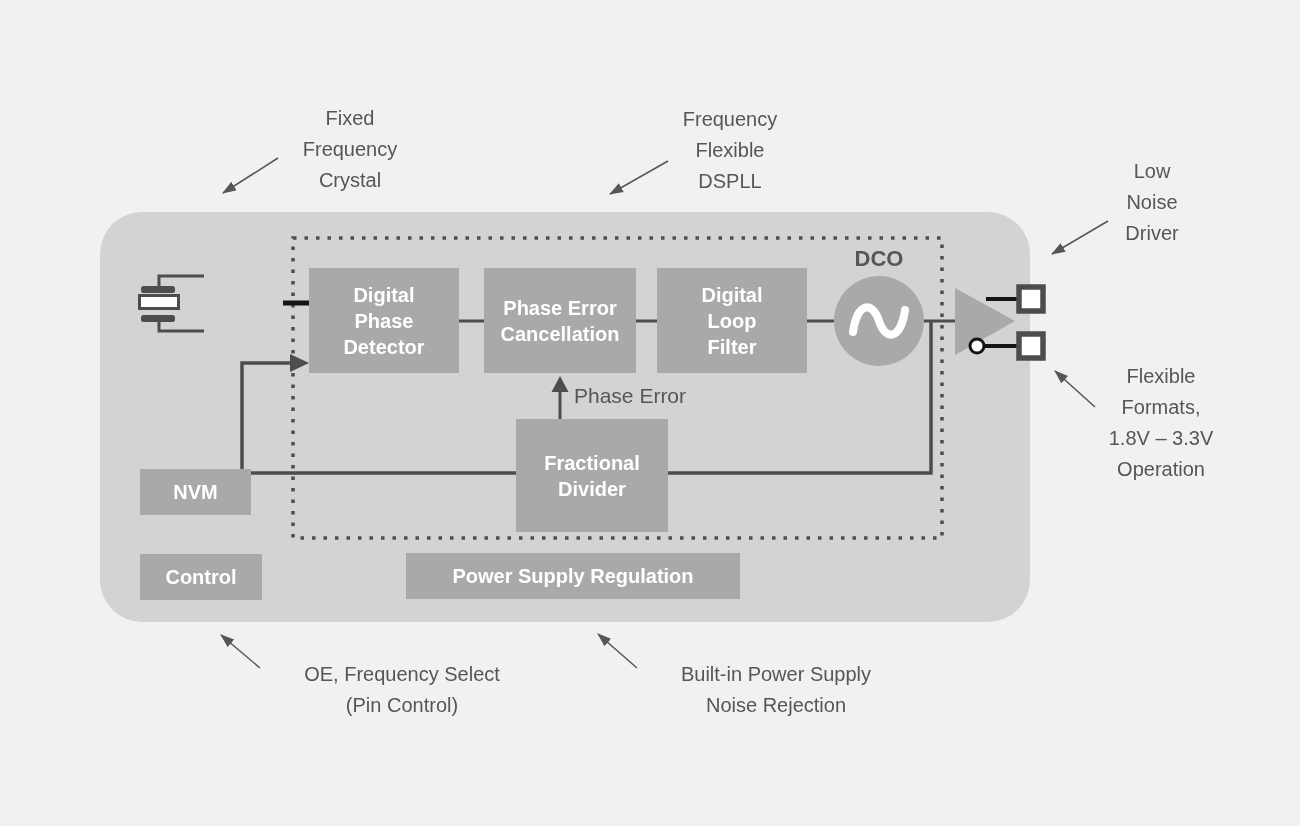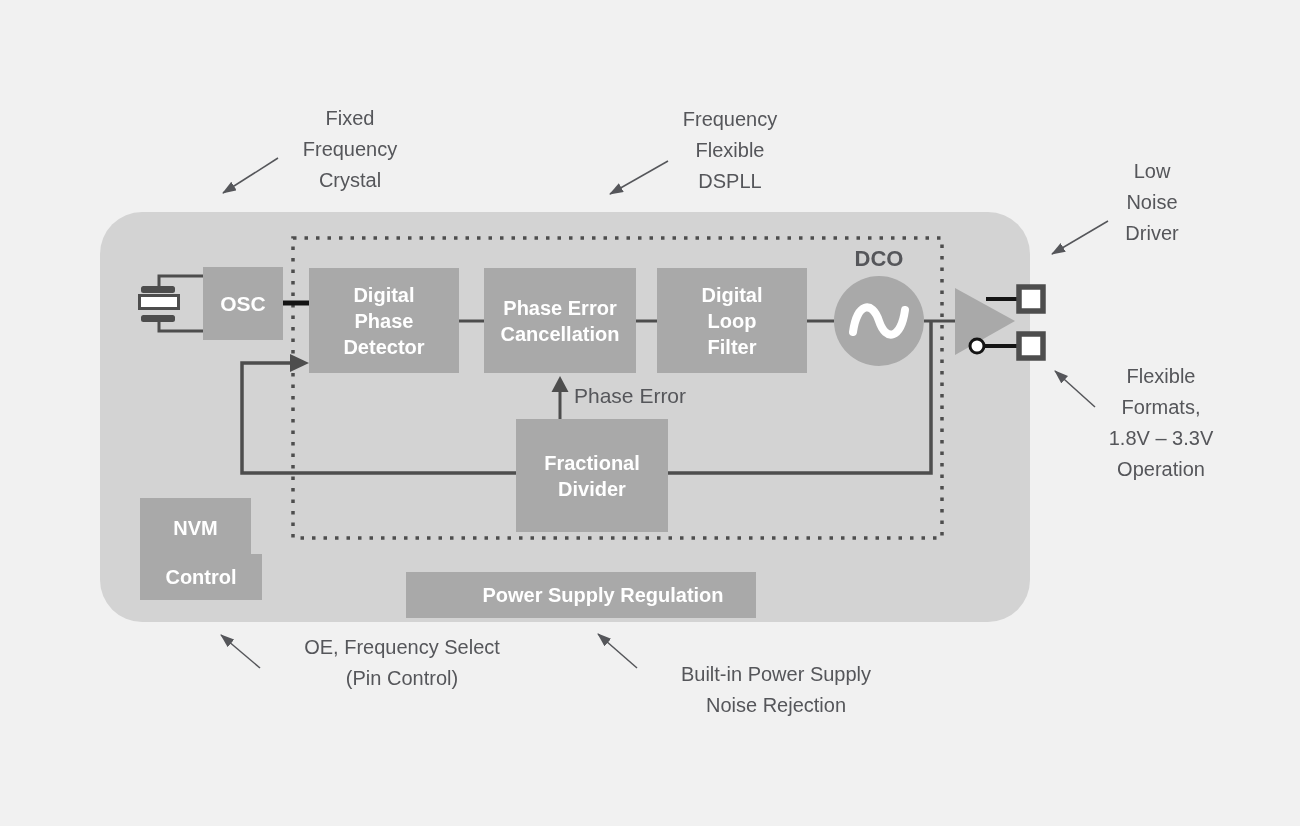--- a/index.html
+++ b/index.html
@@ -97,49 +97,48 @@
     <g fill="none" style="stroke:var(--text-dark)" stroke-width="1.5" marker-end="url(#ah)">
       <path d="M278,158 L223,193"></path>
       <path d="M668,161 L610,194"></path>
       <path d="M1108,221 L1052,254"></path>
       <path d="M1095,407 L1055,371"></path>
       <path d="M260,668 L221,635"></path>
       <path d="M637,668 L598,634"></path>
     </g>
   </svg>
 
-  <div class="block" style="left:203px;top:267px;width:80px;height:73px;font-size:21px;">OSC</div>
   <div class="block" style="left:309px;top:268px;width:150px;height:105px;">Digital
 Phase
 Detector</div>
   <div class="block" style="left:484px;top:268px;width:152px;height:105px;">Phase Error
 Cancellation</div>
   <div class="block" style="left:657px;top:268px;width:150px;height:105px;">Digital
 Loop
 Filter</div>
   <div class="block" style="left:500px;top:419px;width:152px;height:113px;margin-left:16px;">Fractional
 Divider</div>
-  <div class="block" style="left:140px;top:498px;width:111px;height:60px;">NVM</div>
+  <div class="block" style="left:140px;top:469px;width:111px;height:46px;">NVM</div>
   <div class="block" style="left:140px;top:554px;width:122px;height:46px;">Control</div>
-  <div class="block" style="left:406px;top:572px;width:306px;height:46px;padding-left:44px;">Power Supply Regulation</div>
+  <div class="block" style="left:406px;top:553px;width:334px;height:46px;">Power Supply Regulation</div>
 
   <div class="dco-label">DCO</div>
   <div class="phase-error-label">Phase Error</div>
 
   <div class="annotation" style="left:350px;top:103px;">Fixed
 Frequency
 Crystal</div>
   <div class="annotation" style="left:730px;top:104px;">Frequency
 Flexible
 DSPLL</div>
   <div class="annotation" style="left:1152px;top:156px;">Low
 Noise
 Driver</div>
   <div class="annotation" style="left:1161px;top:361px;">Flexible
 Formats,
 1.8V – 3.3V
 Operation</div>
-  <div class="annotation" style="left:402px;top:632px;">OE, Frequency Select
+  <div class="annotation" style="left:402px;top:659px;">OE, Frequency Select
 (Pin Control)</div>
   <div class="annotation" style="left:776px;top:659px;">Built-in Power Supply
 Noise Rejection</div>
 
 </div>
 
 </body></html>

